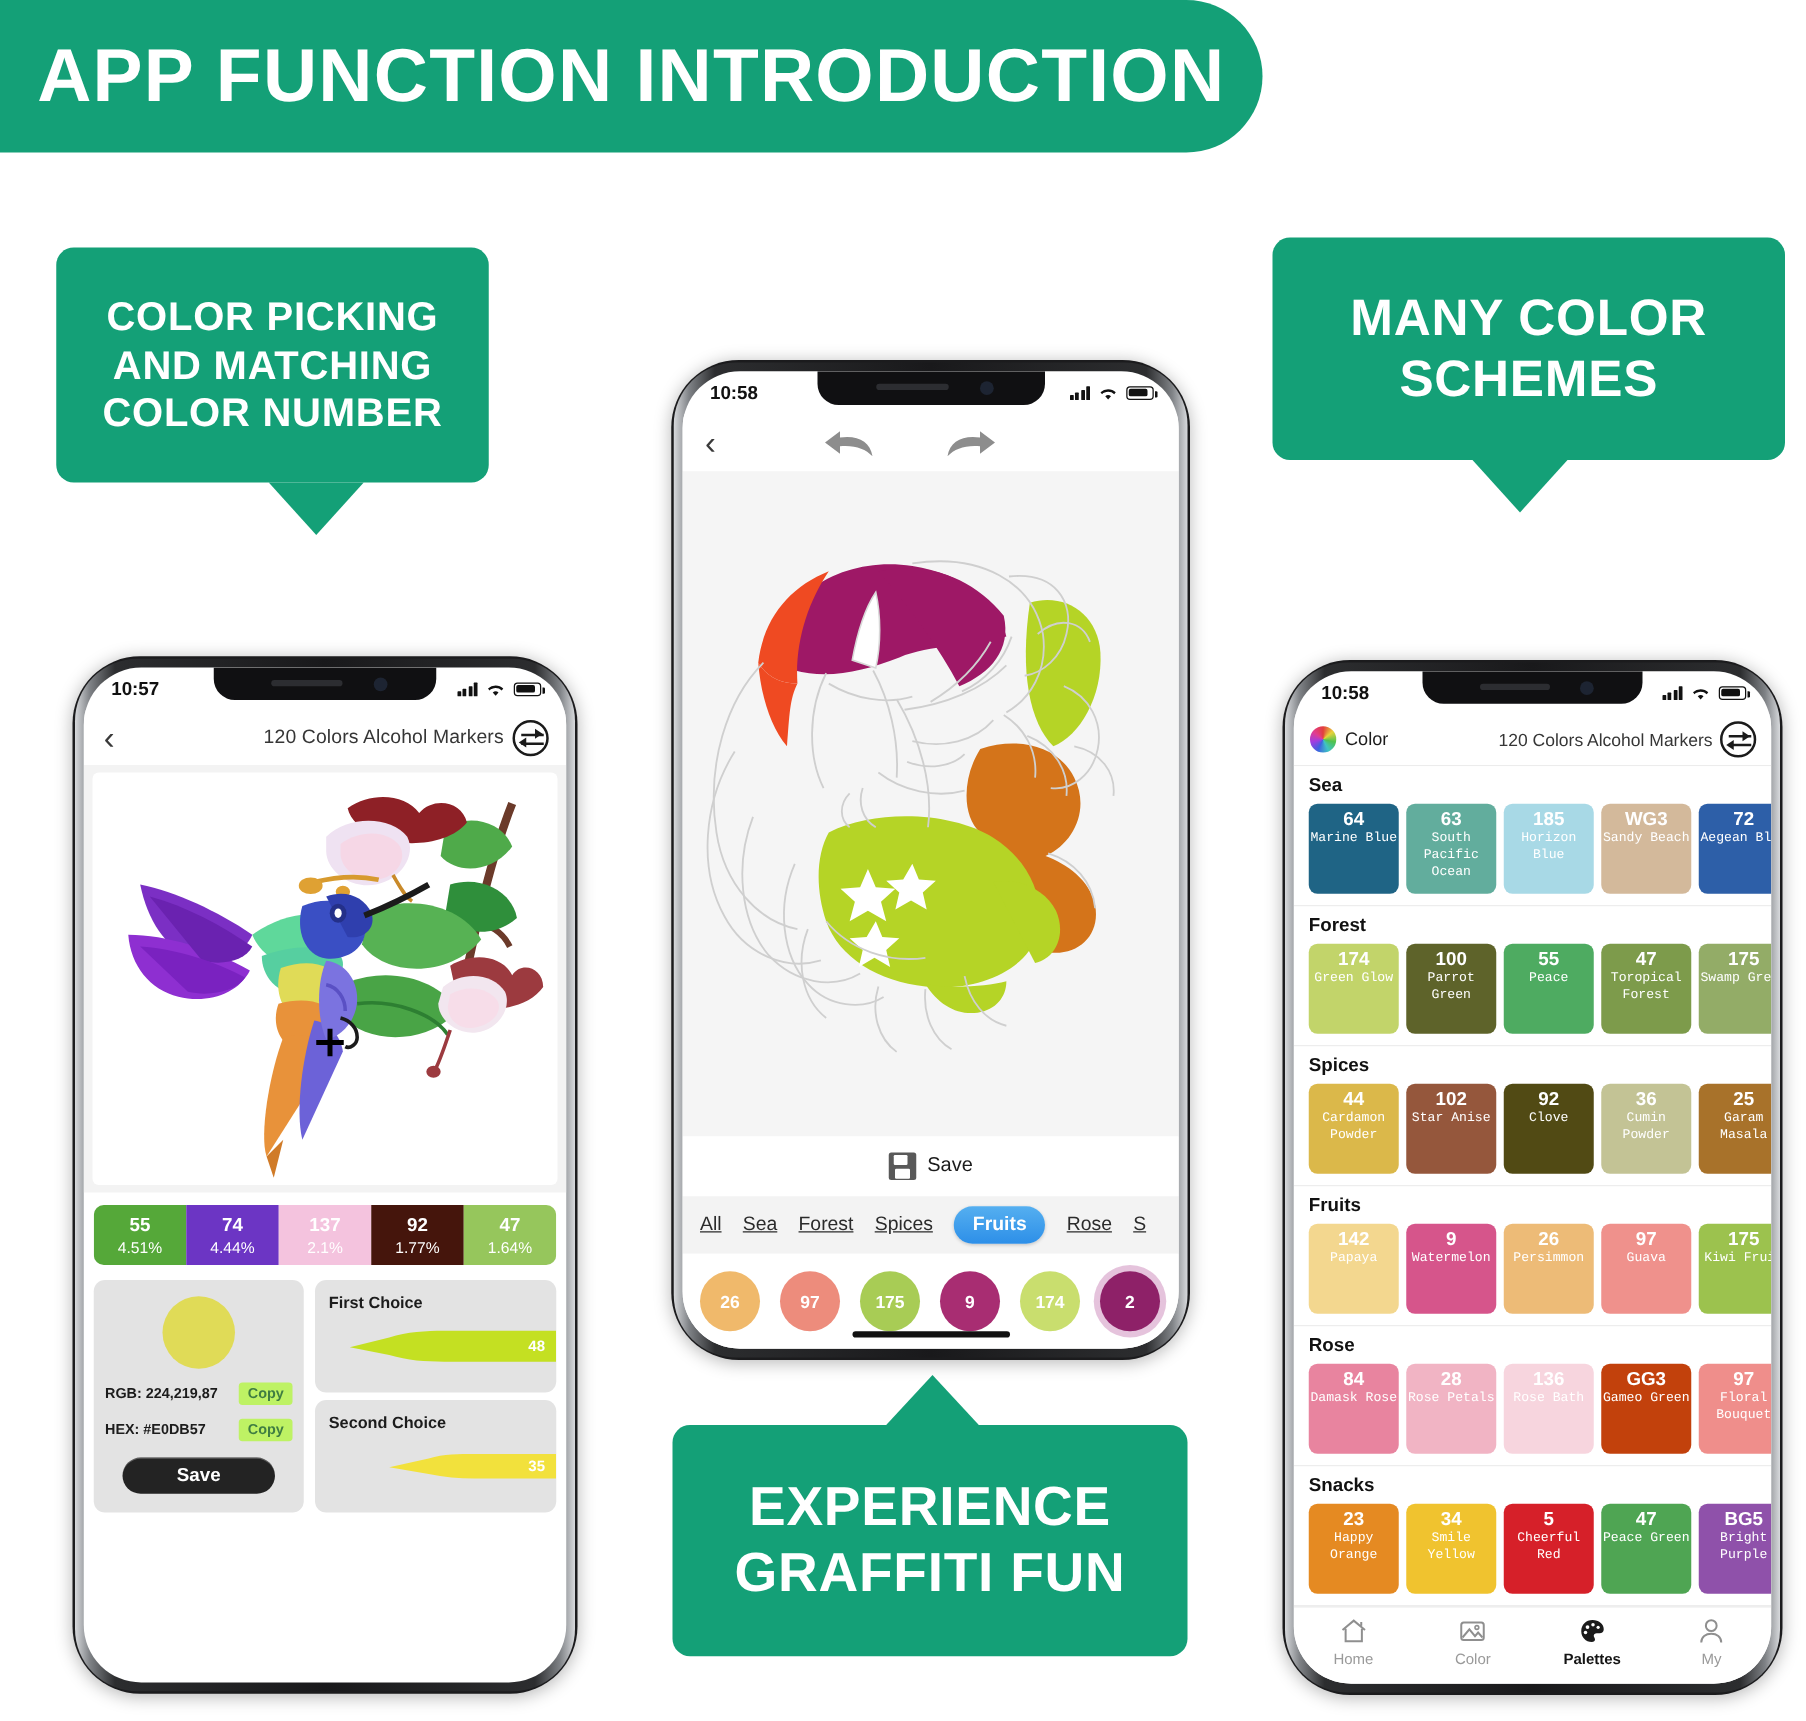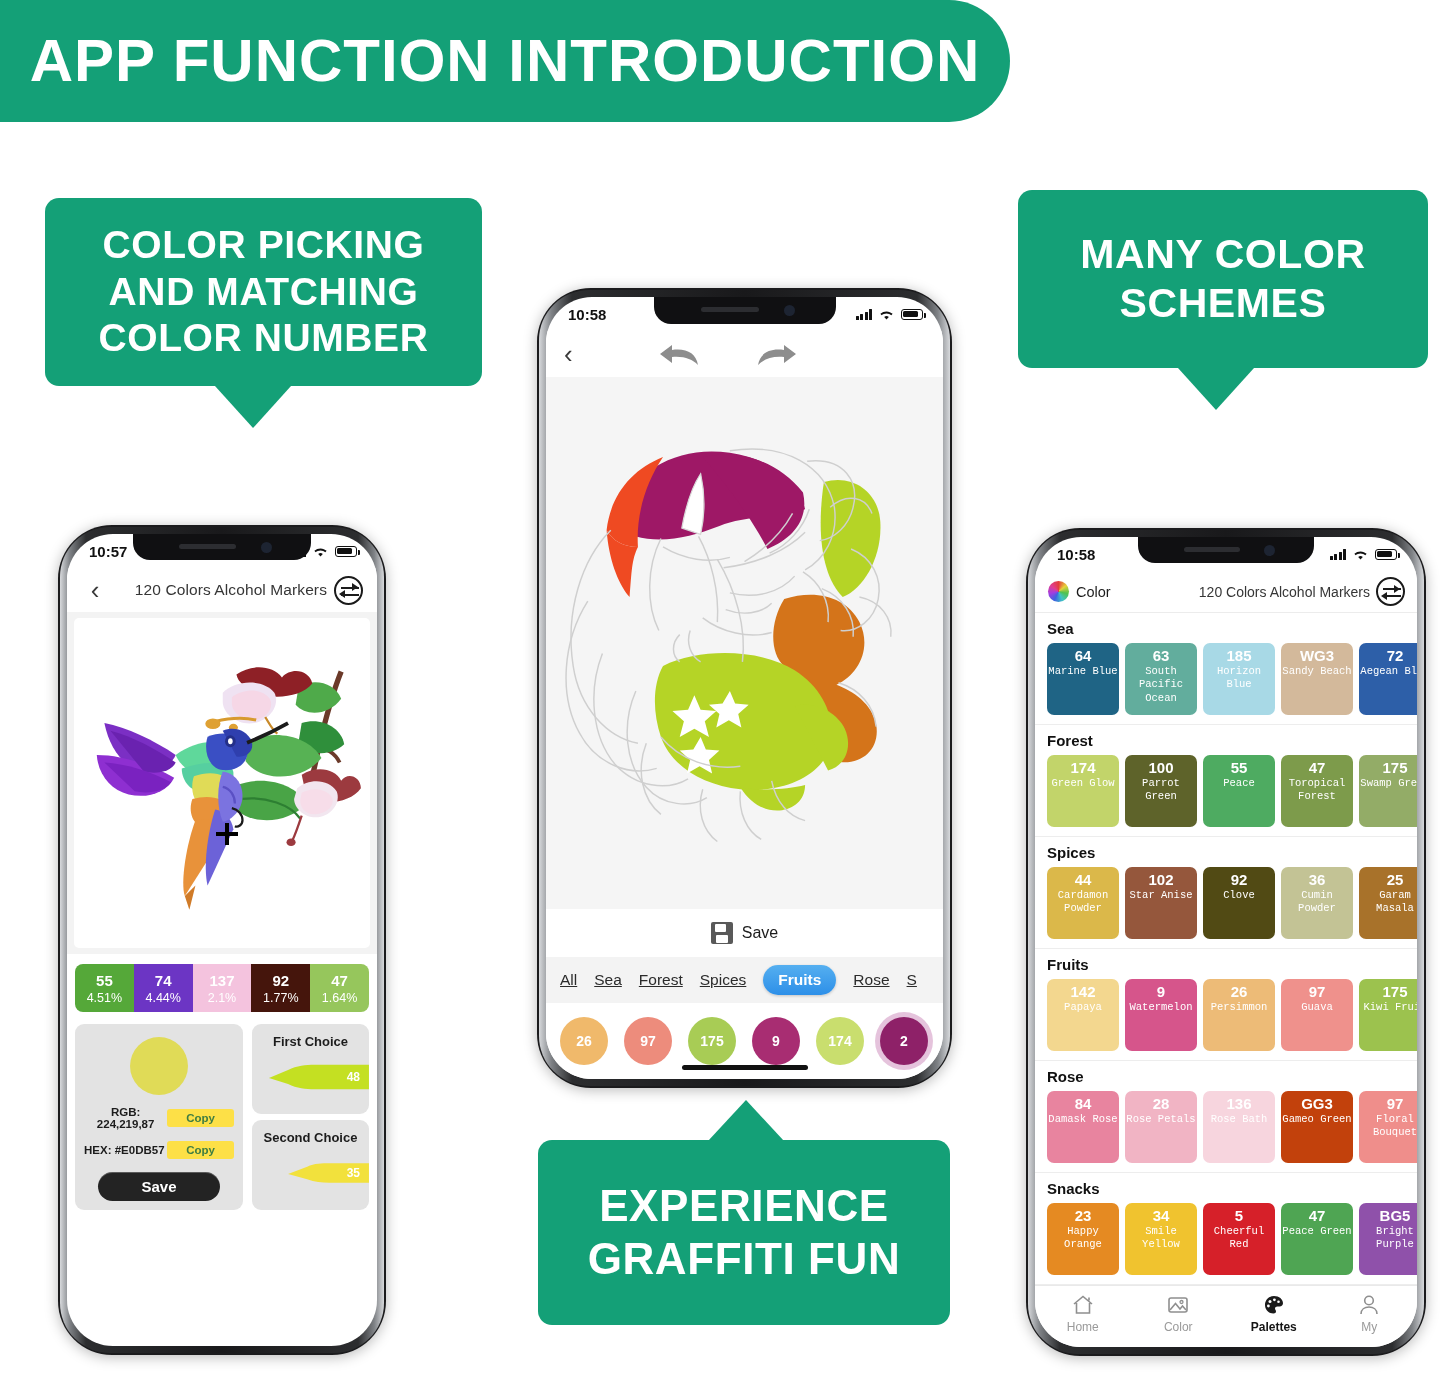--- a/index.html
+++ b/index.html
@@ -35,21 +35,21 @@
     background: #14a077; color: #fff; font-weight: bold;
     border-radius: 14px; text-align: center;
     display: flex; align-items: center; justify-content: center;
     line-height: 1.2; letter-spacing: .6px;
   }
   .callout .tail {
     position: absolute; width: 0; height: 0;
   }
 
   #callout-left { left: 45px; top: 198px; width: 425px; }
-  #callout-left .bubble { width: 437px; height: 188px; font-size: 39px; }
+  #callout-left .bubble { width: 346px; height: 188px; font-size: 32px; }
   #callout-left .tail {
     left: 170px; top: 188px;
     border-left: 38px solid transparent; border-right: 38px solid transparent;
     border-top: 42px solid #14a077;
   }
 
   #callout-right { left: 1018px; top: 190px; width: 410px; }
   #callout-right .bubble { width: 410px; height: 178px; font-size: 41px; }
   #callout-right .tail {
     left: 160px; top: 178px;
@@ -105,21 +105,21 @@
   .status-right { display: flex; align-items: center; gap: 6px; }
   .bars { display:flex; align-items:flex-end; gap:1.5px; height:11px; }
   .bars i { width:3px; background:#111; border-radius:.5px; display:block; }
   .bars i:nth-child(1){height:4px}.bars i:nth-child(2){height:6px}
   .bars i:nth-child(3){height:8px}.bars i:nth-child(4){height:11px}
   .batt { width:22px;height:11px;border:1.6px solid #111;border-radius:3px;position:relative;}
   .batt::after{content:"";position:absolute;right:-4px;top:3px;width:2px;height:5px;background:#111;border-radius:0 1px 1px 0;}
   .batt span{position:absolute;left:1.4px;top:1.4px;bottom:1.4px;width:73%;background:#111;border-radius:1.5px;display:block;}
 
   
-  #phone-left { left: 58px; top: 525px; width: 328px; height: 830px; text-align: center; }
+  #phone-left { left: 58px; top: 525px; width: 404px; height: 830px; }
   #phone-left .notch { width: 178px; height: 26px; }
 
   .navbar {
     height: 44px; flex: 0 0 44px;
     display: flex; align-items: center;
     padding: 0 14px 0 16px;
     background: #fff; position: relative;
   }
   .chev-back {
     font-size: 26px; color: #3a3a3a; font-weight: 300; line-height: 1;
@@ -170,22 +170,22 @@
   
   .lower { display:flex; gap:9px; margin: 12px 8px 0; height: 186px; }
   .panel-left {
     flex: 0 0 168px; background:#e3e3e3; border-radius: 9px;
     display:flex; flex-direction:column; align-items:center; padding-top: 13px;
   }
   .swatch-circle { width:58px;height:58px;border-radius:50%; }
   .kv { width: 100%; padding: 0 9px; margin-top: 11px; display:flex; align-items:center; }
   .kv .label { font-size:11.5px; color:#1c1c1c; font-weight:bold; }
   .copy-btn {
-    margin-left:auto; background:#fde047; color:#3f7d42; font-size:11.5px;
-    padding: 3px 19px; border-radius: 3px; font-weight:bold;
+    margin-left:auto; background:#bef264; color:#3f7d42; font-size:11.5px;
+    padding: 3px 7px; border-radius: 3px; font-weight:bold;
   }
   .save-pill {
     margin-top: 13px; width: 122px; height: 29px; border-radius: 15px;
     background: #232323; color:#fff; font-size:15px; font-weight:bold;
     display:flex;align-items:center;justify-content:center;
     box-shadow: inset 0 1px 0 rgba(255,255,255,.25);
   }
   .panel-right { flex:1; display:flex; flex-direction:column; gap:6px; }
   .choice-box {
     flex:1; background:#e3e3e3; border-radius: 9px; padding: 10px 11px;

